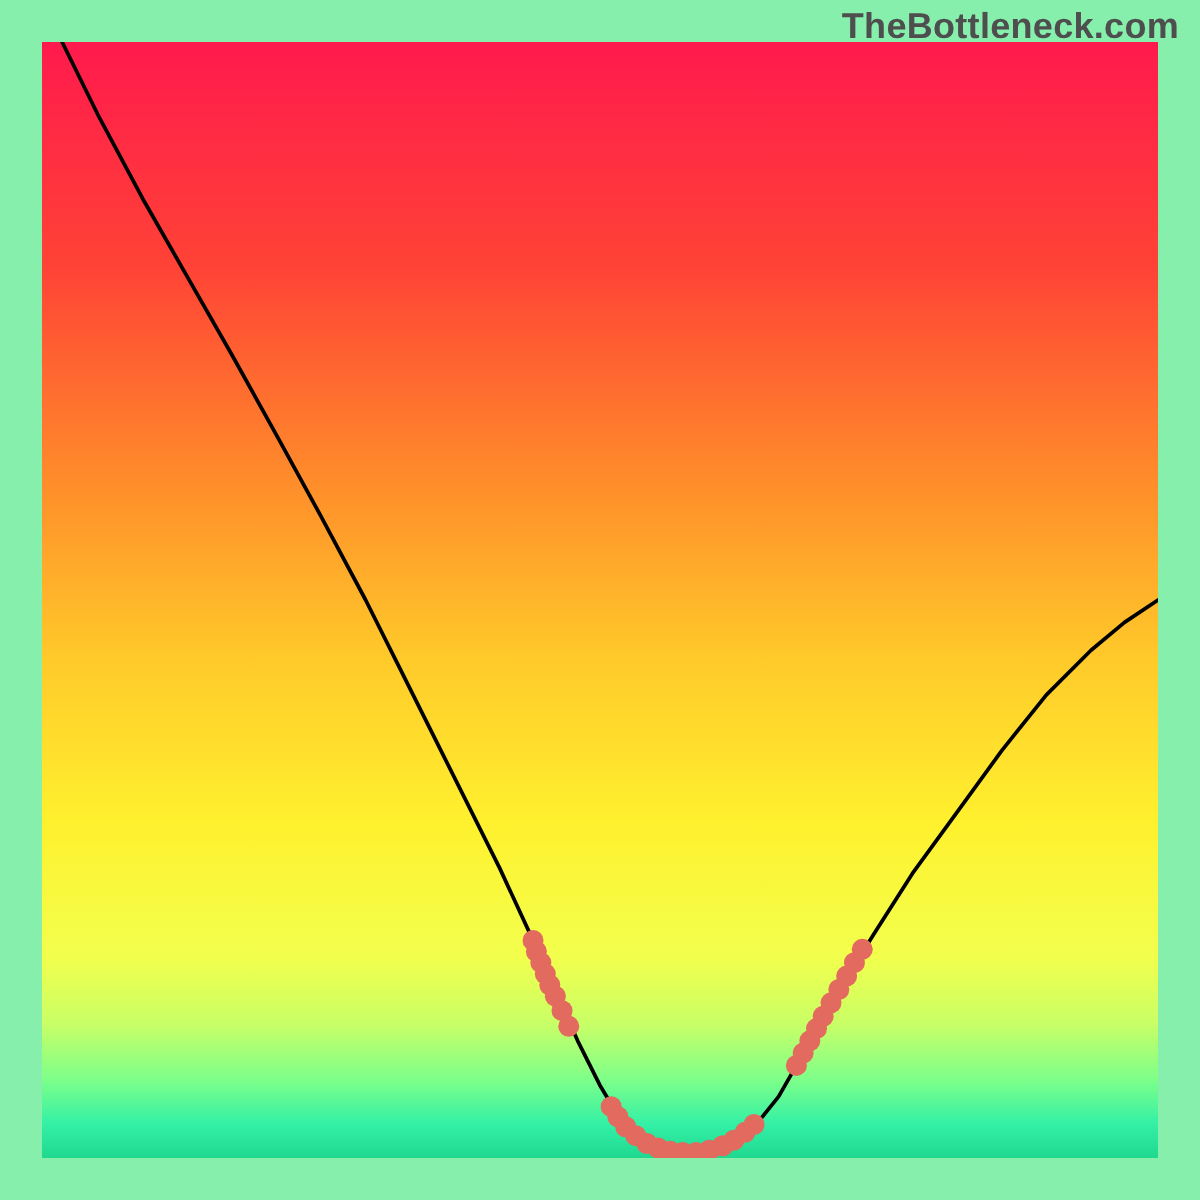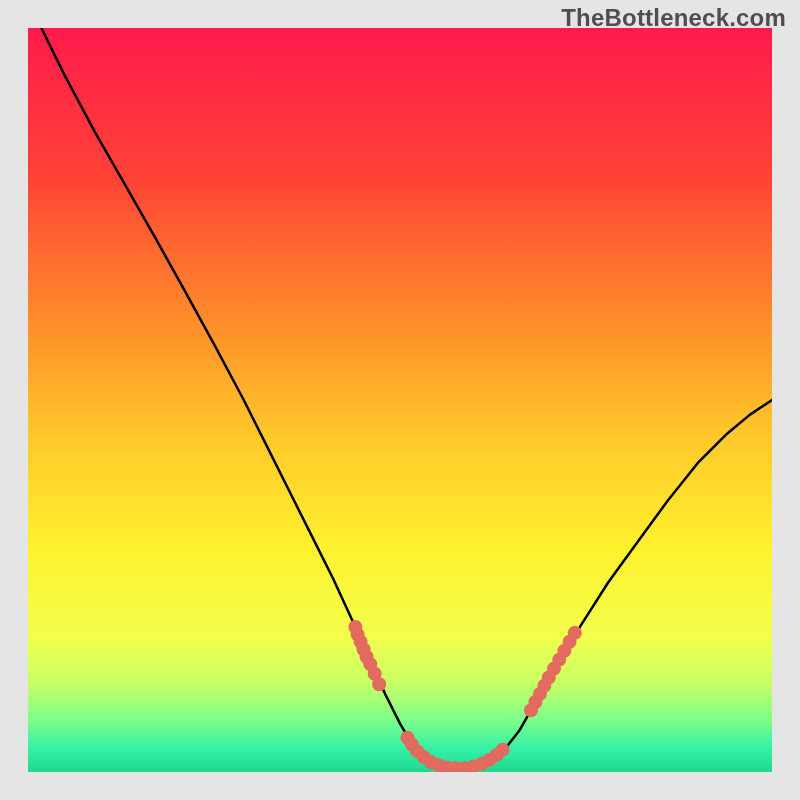--- a/index.html
+++ b/index.html
@@ -7,21 +7,21 @@
     padding: 0;
     width: 800px;
     height: 800px;
     overflow: hidden;
     background: #000;
   }
   .root {
     position: relative;
     width: 800px;
     height: 800px;
-    background: #e5e5e5;
+    background: #86efac;
   }
   .plot {
     position: absolute;
     left: 28px;
     top: 28px;
     width: 744px;
     height: 744px;
   }
   .watermark {
     position: absolute;

